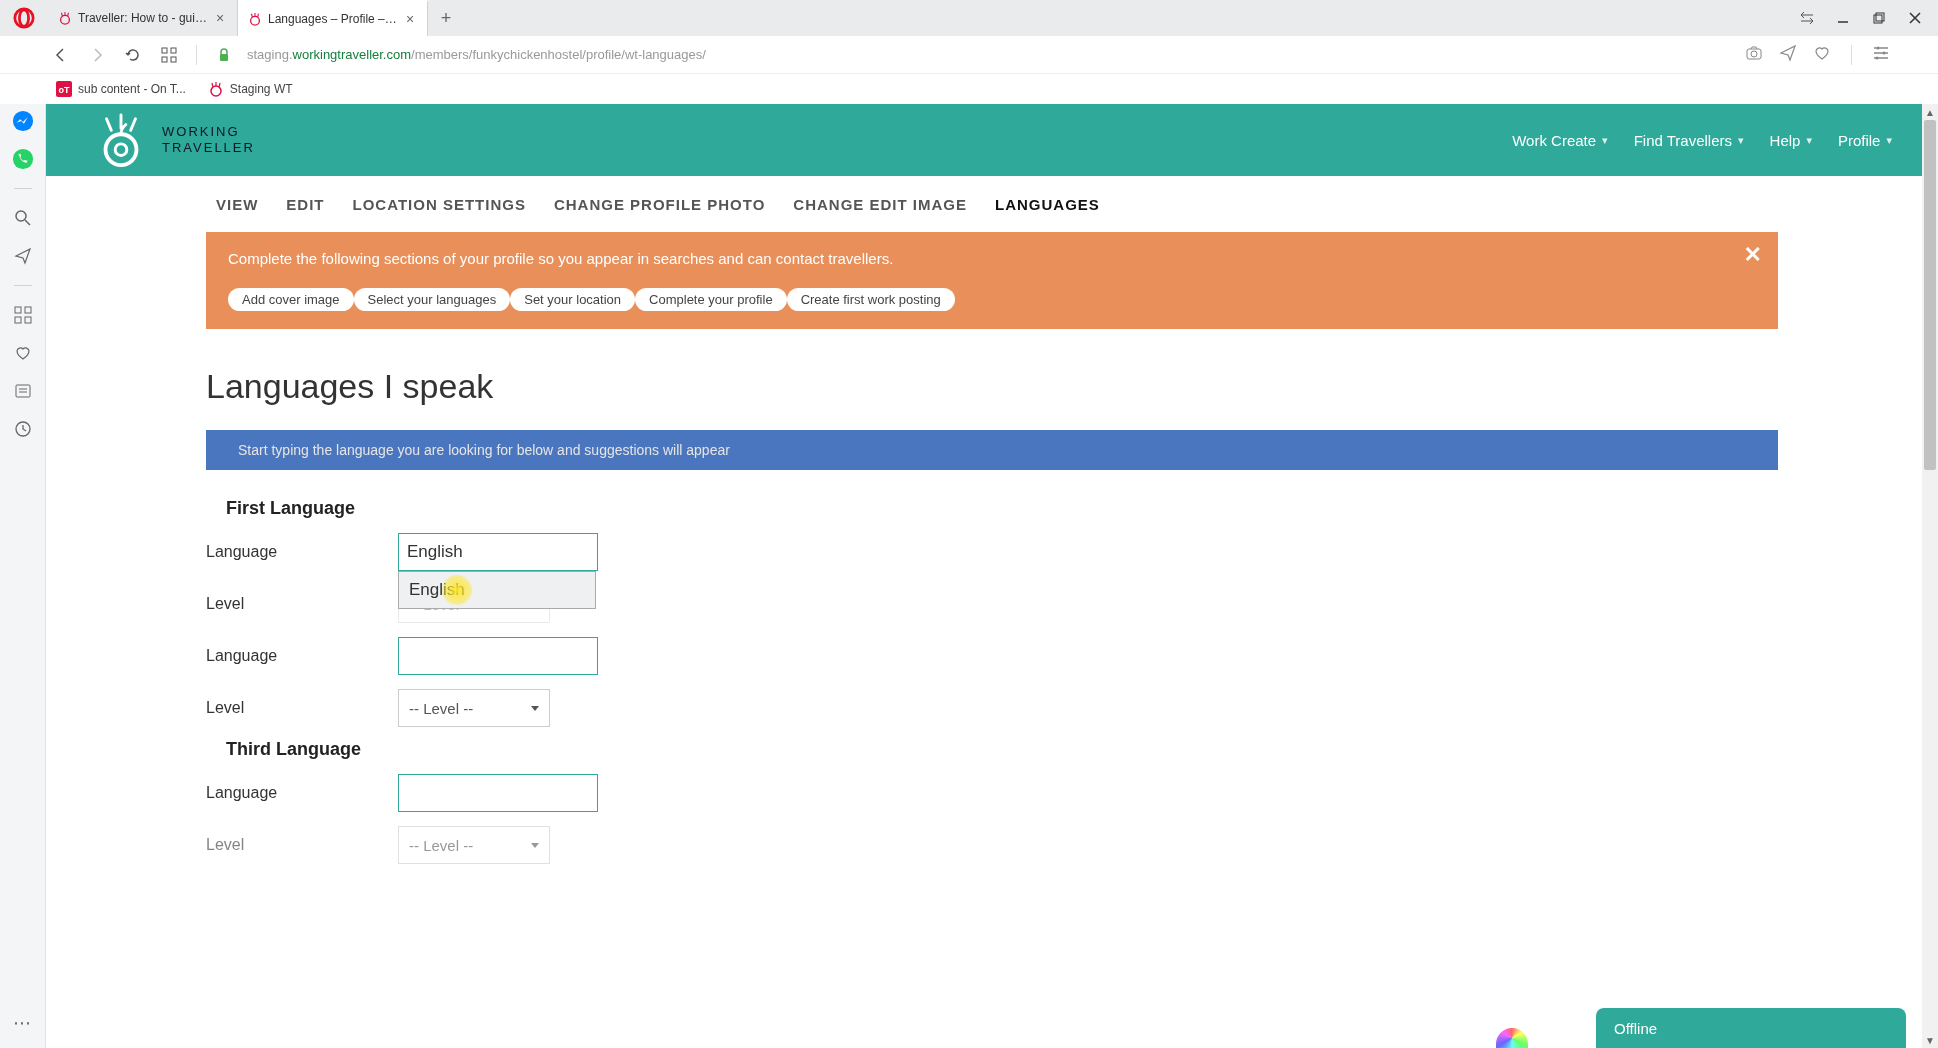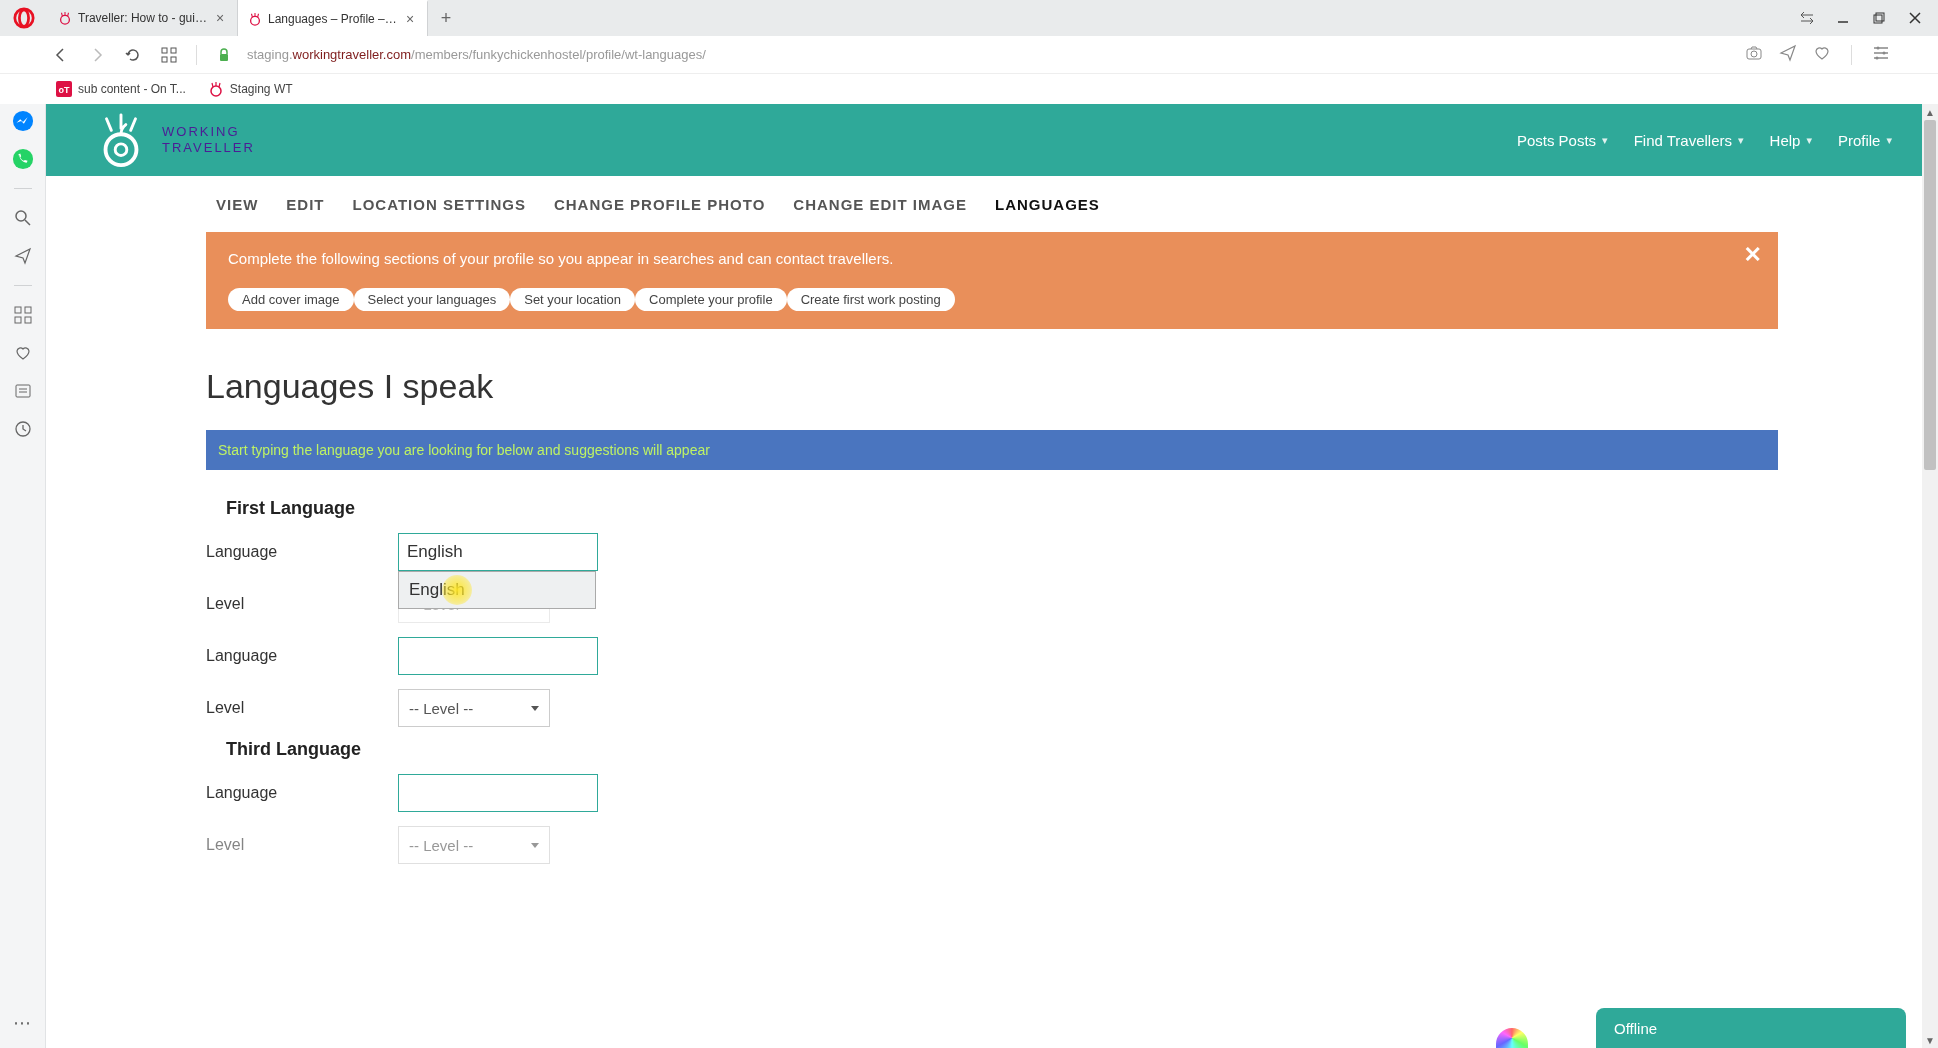--- a/index.html
+++ b/index.html
@@ -17,21 +17,21 @@
 .newtab { width: 36px; display: flex; align-items: center; justify-content: center; color: #666; cursor: pointer; font-size: 18px; }
 .win-controls { margin-left: auto; display: flex; align-items: center; gap: 18px; padding-right: 14px; color: #444; }
 .win-controls span { cursor: pointer; display: flex; width: 18px; height: 18px; align-items: center; justify-content: center; }
 
 .toolbar { height: 38px; background: #fff; display: flex; align-items: center; padding: 0 48px 0 48px; gap: 10px; border-bottom: 1px solid #eee; }
 .nav-btn { width: 26px; height: 26px; display: flex; align-items: center; justify-content: center; color: #555; cursor: pointer; }
 .nav-btn.disabled { color: #bbb; }
 .divider { width: 1px; height: 20px; background: #ddd; margin: 0 4px; }
 .lock-icon { color: #4caf50; }
 .url { font-size: 13px; color: #999; flex: 1; }
-.url .bold { color: #7f1d1d; }
+.url .bold { color: #15803d; }
 .toolbar-right { display: flex; align-items: center; gap: 16px; color: #888; }
 
 .bookmarks { height: 30px; background: #fff; display: flex; align-items: center; padding-left: 56px; gap: 22px; font-size: 12px; color: #444; }
 .bm-item { display: flex; align-items: center; gap: 6px; cursor: pointer; }
 .bm-icon { width: 16px; height: 16px; }
 
 
 .viewport { position: absolute; top: 104px; left: 0; right: 0; bottom: 0; display: flex; }
 .siderail { width: 46px; background: #f4f5f6; border-right: 1px solid #e1e3e5; display: flex; flex-direction: column; align-items: center; padding-top: 6px; gap: 16px; color: #666; }
 .siderail .rail-icon { width: 22px; height: 22px; display: flex; align-items: center; justify-content: center; cursor: pointer; }
@@ -41,42 +41,42 @@
 
 .page { flex: 1; position: relative; overflow: hidden; }
 .page-scroll { position: absolute; inset: 0; overflow: hidden; }
 .scrollbar-track { position: absolute; right: 0; top: 0; bottom: 0; width: 16px; background: #f1f1f1; }
 .scrollbar-thumb { position: absolute; left: 2px; right: 2px; top: 0; height: 350px; background: #c1c1c1; border-radius: 2px; }
 .scroll-arrow { position: absolute; left: 0; right: 0; height: 16px; display: flex; align-items: center; justify-content: center; color: #666; font-size: 10px; }
 .scroll-arrow.up { top: 0; }
 .scroll-arrow.down { bottom: 0; }
 
 .site-header { height: 72px; background: #2fa999; display: flex; align-items: center; padding: 0 46px; }
-.site-logo { display: flex; align-items: center; gap: 12px; color: #4c1d95; }
+.site-logo { display: flex; align-items: center; gap: 12px; color: #0f172a; }
 .site-logo-mark { width: 58px; height: 58px; }
 .site-logo-text { font-size: 13px; letter-spacing: 2px; line-height: 1.2; font-weight: 500; }
 .site-nav { margin-left: auto; display: flex; gap: 26px; color: #fff; font-size: 15px; }
 .site-nav-item { display: flex; align-items: center; gap: 6px; cursor: pointer; }
 .chev { font-size: 11px; opacity: 0.85; }
 
 .profile-tabs { height: 56px; display: flex; align-items: center; gap: 28px; padding-left: 170px; color: #555; font-size: 15px; letter-spacing: 1px; }
 .profile-tabs .ptab { cursor: pointer; font-weight: 700; }
 .profile-tabs .ptab.active { color: #111; font-weight: 700; }
 
 .content { padding: 0 160px; }
 
 .alert { background: #e98f5a; color: #fff; padding: 18px 22px 18px 22px; position: relative; }
 .alert-text { font-size: 15px; margin-bottom: 21px; }
 .alert-close { position: absolute; right: 16px; top: 10px; font-size: 22px; font-weight: bold; cursor: pointer; }
 .alert-pills { display: flex; }
 .pill { background: #fff; color: #444; font-size: 13px; padding: 4px 14px; border-radius: 12px; cursor: pointer; }
 
 .page-title { font-size: 34px; color: #333; margin: 38px 0 24px 0; font-weight: 400; }
 
-.info-bar { background: #4a75bf; color: #bef264; padding: 12px 12px; font-size: 14px; margin-bottom: 28px; }
+.info-bar { background: #4a75bf; color: #e5e5e5; padding: 12px 32px; font-size: 14px; margin-bottom: 28px; }
 
 .form-section-title { font-size: 18px; font-weight: 700; color: #222; margin: 4px 0 12px 20px; }
 .form-row { display: flex; align-items: center; margin-bottom: 10px; min-height: 42px; }
 .form-label { width: 192px; font-size: 16px; color: #333; }
 .text-input { width: 200px; height: 38px; border: 1px solid #2fa999; padding: 0 8px; font-size: 17px; color: #333; outline: none; }
 .select-wrap { width: 152px; height: 38px; border: 1px solid #ccc; display: flex; align-items: center; justify-content: space-between; padding: 0 10px; font-size: 15px; color: #555; cursor: pointer; background: #fff; }
 .select-caret { width: 0; height: 0; border-left: 4px solid transparent; border-right: 4px solid transparent; border-top: 5px solid #555; }
 
 .autocomplete { position: relative; }
 .ac-dropdown { position: absolute; top: 38px; left: 0; width: 198px; border: 1px solid #aaa; background: #eef0f1; z-index: 5; }
@@ -277,21 +277,21 @@
               <circle cx="30" cy="40" r="6" fill="none" stroke="#fff" stroke-width="3"></circle>
               <path d="M30 24c0-6 5-10 5-10M20 20l-5-12M30 18V4M40 20l5-12" stroke="#fff" stroke-width="3" fill="none" stroke-linecap="round"></path>
             </svg>
           <div class="site-logo-text">
             <div>WORKING</div>
             <div>TRAVELLER</div>
           </div>
         </div>
         <div class="site-nav">
           <div class="site-nav-item">
-              <span>Posts Posts</span>
+              <span>Work Create</span>
               <span class="chev">▾</span>
             </div>
           <div class="site-nav-item">
               <span>Find Travellers</span>
               <span class="chev">▾</span>
             </div>
           <div class="site-nav-item">
               <span>Help</span>
               <span class="chev">▾</span>
             </div>

